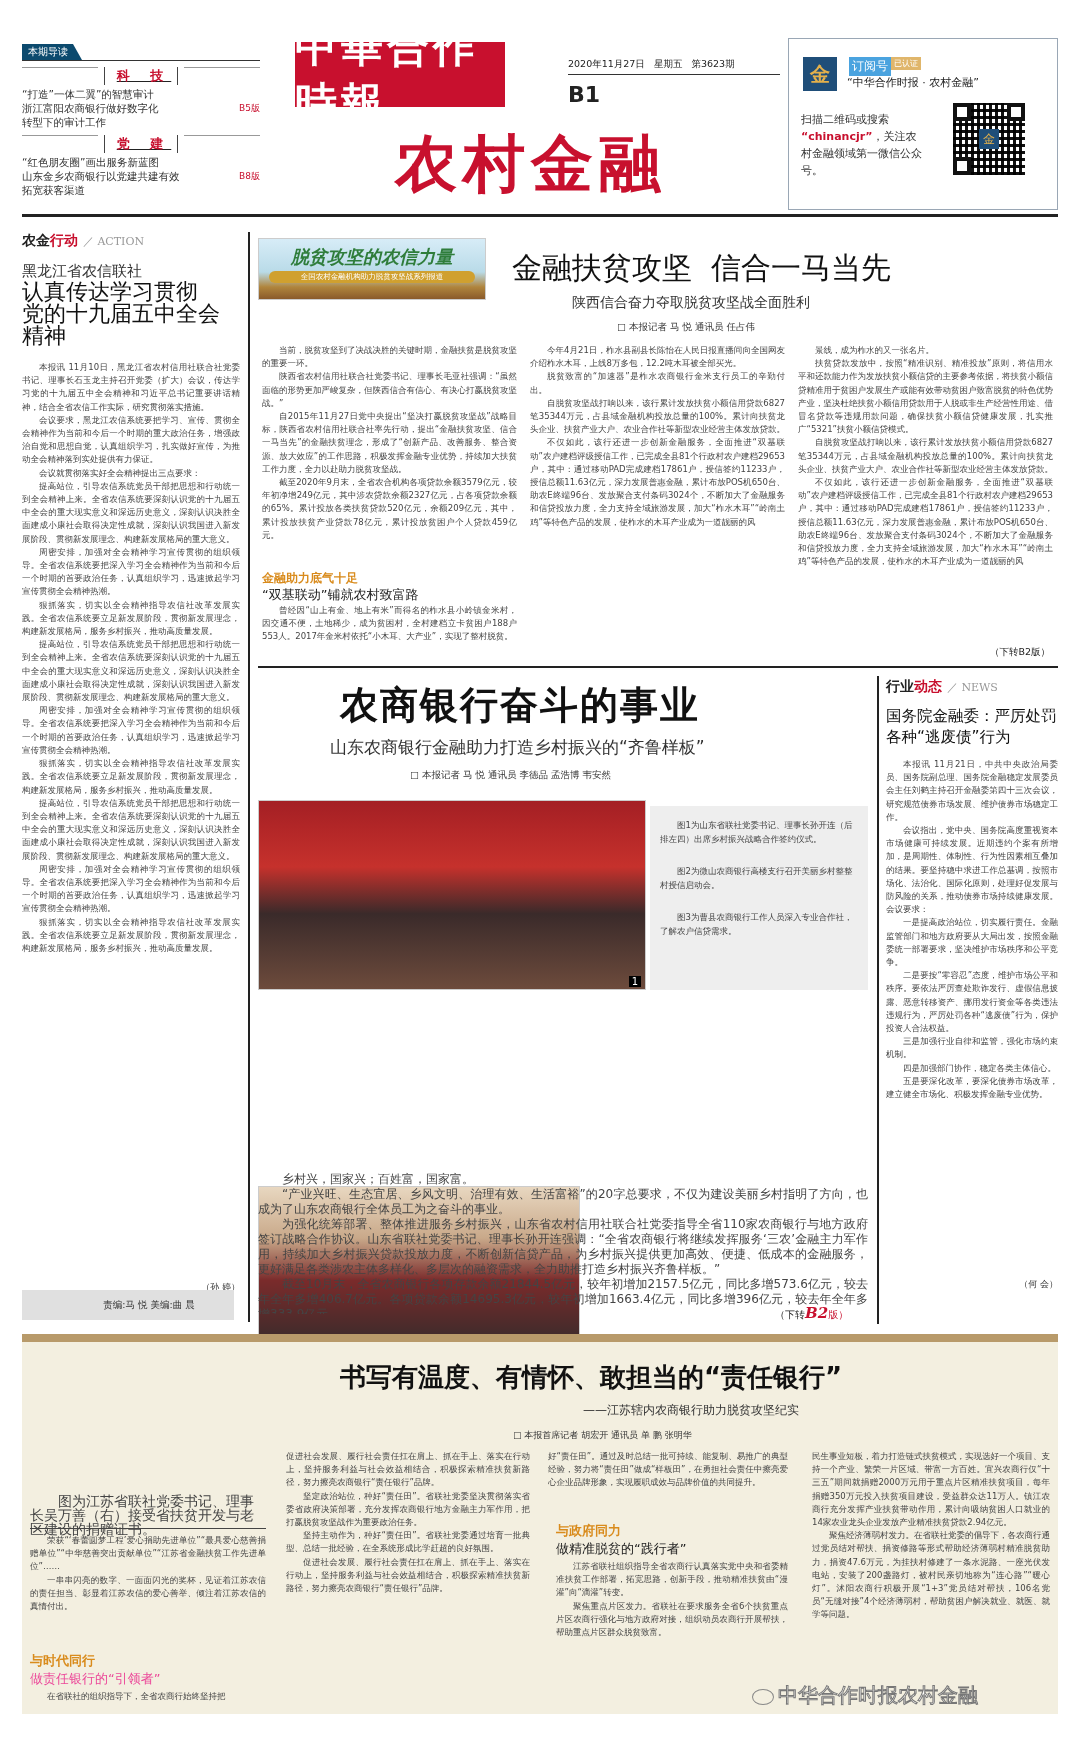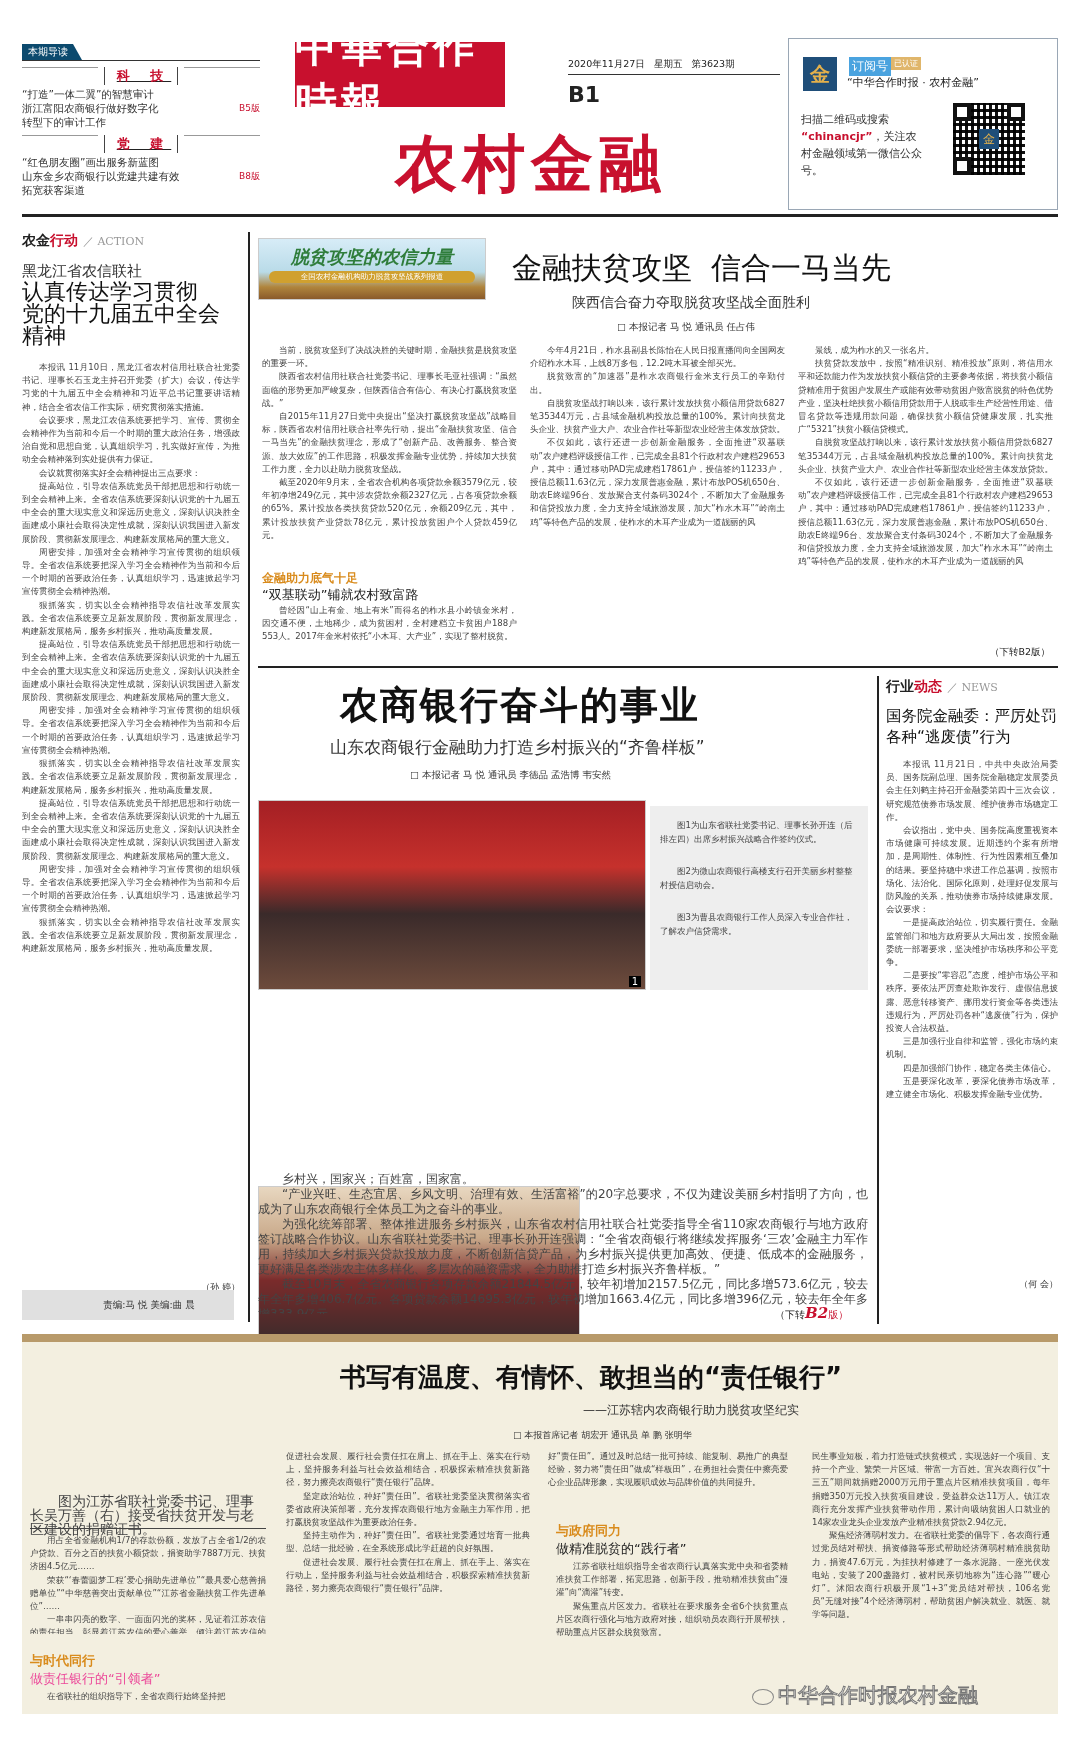--- a/index.html
+++ b/index.html
@@ -223,21 +223,20 @@
 </div>
 
 <div class="abs" style="left:30px; top:1494px; width:236px; font-size:14px; line-height:14px; color:#444; text-indent:2em;">图为江苏省联社党委书记、理事长吴万善（右）接受省扶贫开发与老区建设的捐赠证书。</div>
 <div class="abs" style="left:30px; top:1528px; width:236px; height:1px; background:#444;"></div>
 
 <div class="abs" style="left:340px; top:1360px; font-size:26px; font-weight:bold; color:#111;">书写有温度、有情怀、敢担当的“责任银行”</div>
 <div class="abs" style="left:583px; top:1402px; font-size:12px; color:#333;">——江苏辖内农商银行助力脱贫攻坚纪实</div>
 <div class="abs" style="left:513px; top:1429px; font-size:9px; color:#333;">□ 本报首席记者 胡宏开  通讯员 单 鹏 张明华</div>
 
 <div class="abs body-text" style="left:30px; top:1534px; width:236px; height:100px;">
-  <p>用占全省金融机构1/7的存款份额，发放了占全省1/2的农户贷款、百分之百的扶贫小额贷款，捐资助学7887万元、扶贫济困4.5亿元……</p>
   <p>荣获“‘春蕾圆梦工程’爱心捐助先进单位”“最具爱心慈善捐赠单位”“中华慈善突出贡献单位”“江苏省金融扶贫工作先进单位”……</p>
   <p>一串串闪亮的数字、一面面闪光的奖杯，见证着江苏农信的责任担当、彰显着江苏农信的爱心善举、倾注着江苏农信的真情付出。</p>
 </div>
 <div class="abs sub-red" style="left:30px; top:1652px; font-size:13px;">与时代同行</div>
 <div class="abs" style="left:30px; top:1670px; font-size:13px; color:#ec4899;">做责任银行的“引领者”</div>
 <div class="abs body-text" style="left:30px; top:1690px; width:236px; height:14px;">
   <p>在省联社的组织指导下，全省农商行始终坚持把</p>
 </div>
 
 <div class="abs body-text" style="left:286px; top:1450px; width:244px; height:260px;">

